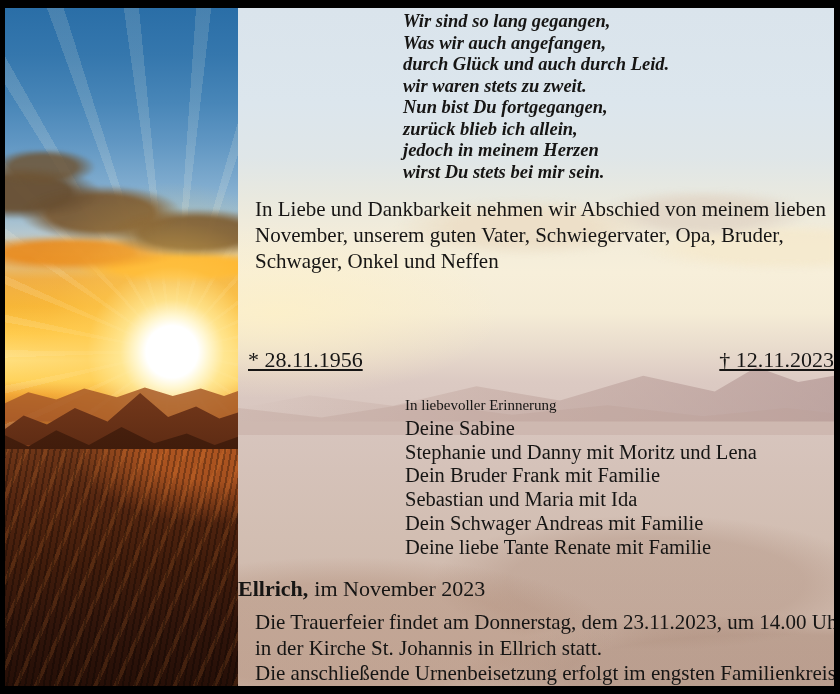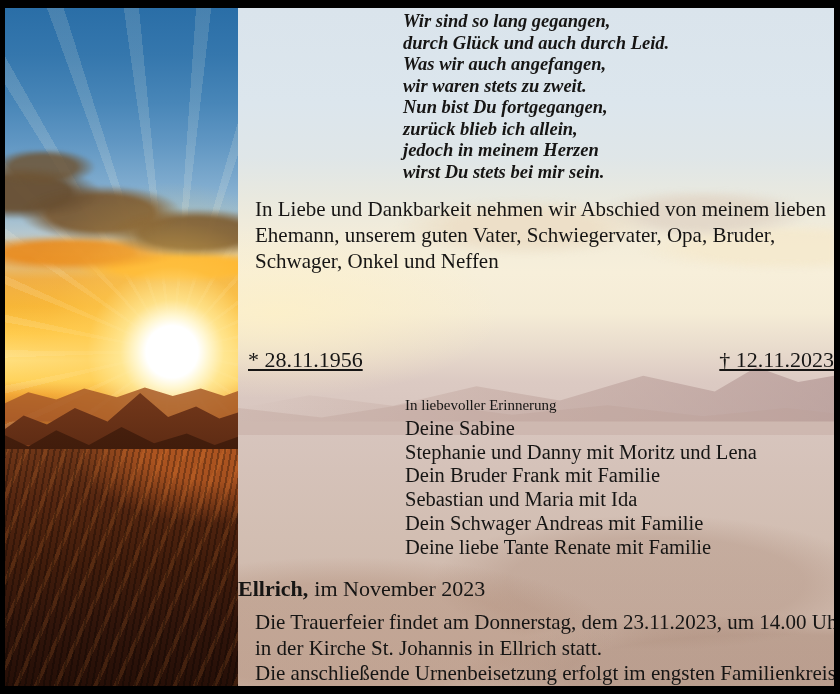--- a/index.html
+++ b/index.html
@@ -89,32 +89,32 @@
 
   <div class="content">
     <div class="bg fade-warm"></div>
     <div class="bg fade-clouds"></div>
     <div class="bg fade-m1"></div>
     <div class="bg fade-m2"></div>
     <div class="bg fade-field"></div>
 
     <div class="txt poem">
         <div>Wir sind so lang gegangen,</div>
+        <div>Was wir auch angefangen,</div>
         <div>durch Glück und auch durch Leid.</div>
-        <div>Was wir auch angefangen,</div>
         <div>wir waren stets zu zweit.</div>
         <div>Nun bist Du fortgegangen,</div>
         <div>zurück blieb ich allein,</div>
         <div>jedoch in meinem Herzen</div>
         <div>wirst Du stets bei mir sein.</div>
       </div>
 
     <div class="txt intro">
         <div>In Liebe und Dankbarkeit nehmen wir Abschied von meinem lieben</div>
-        <div>Ehemann, unserem guten Vater, Schwiegervater, Opa, Bruder,</div>
+        <div>November, unserem guten Vater, Schwiegervater, Opa, Bruder,</div>
         <div>Schwager, Onkel und Neffen</div>
       </div>
 
 
     <div class="txt dates">
       <span>* 28.11.1956</span>
       <span>† 12.11.2023</span>
     </div>
 
     <div class="txt memory">In liebevoller Erinnerung</div>

